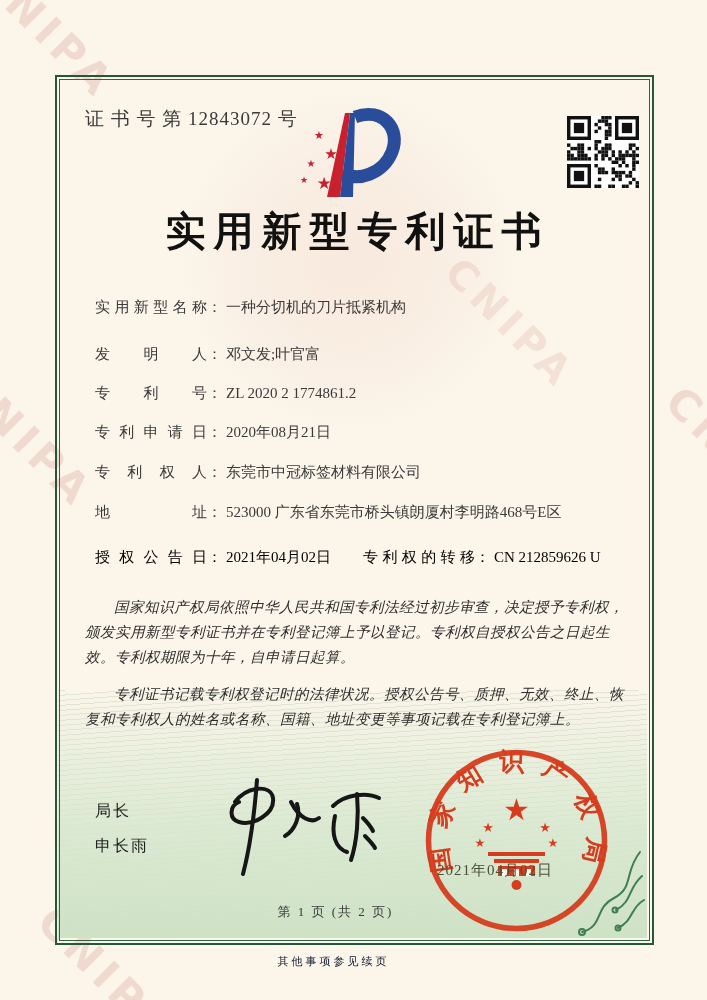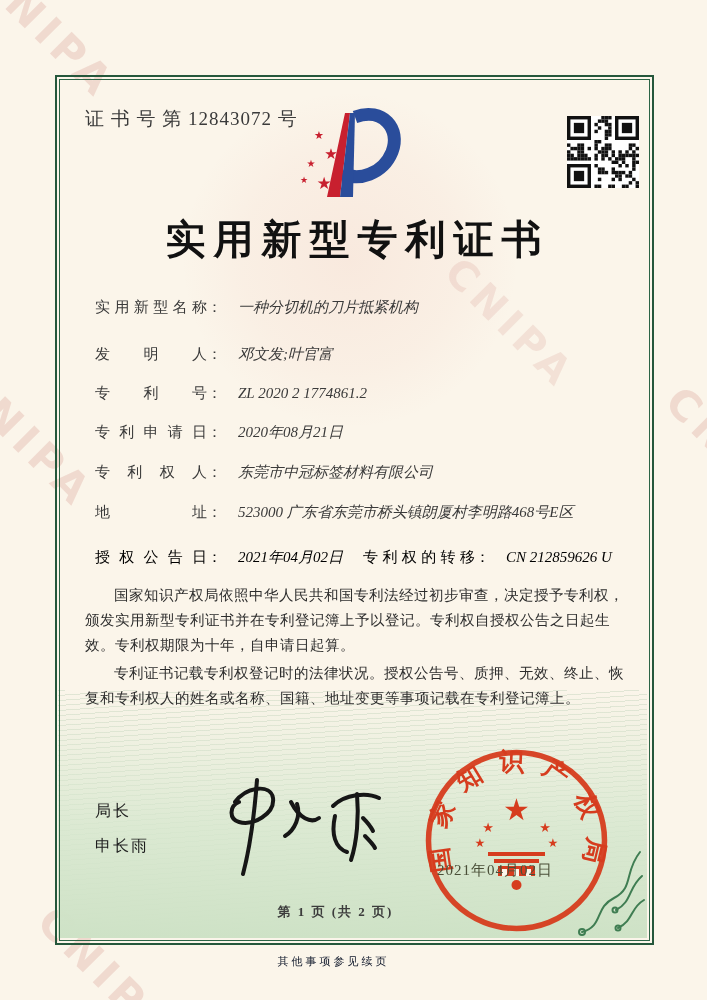--- a/index.html
+++ b/index.html
@@ -30,37 +30,37 @@
     border:1px solid #2c6446;}
   
   .band{position:absolute; left:58px; top:690px; width:589px; height:248px; z-index:0;
     background:
       linear-gradient(to bottom, rgba(223,236,216,0) 0%, rgba(214,231,206,0.85) 55%, rgba(206,226,198,1) 100%),
       repeating-linear-gradient(176deg, rgba(120,165,125,0.20) 0px, rgba(120,165,125,0.20) 1px, transparent 1px, transparent 5px);
   }
   .cert-no{position:absolute; left:85px; top:106px; font-size:19px; letter-spacing:1px; color:#3a3a3a;}
   .logo{position:absolute; left:283px; top:103px;}
   .qr{position:absolute; left:567px; top:116px;}
-  .title{position:absolute; left:0; right:0; top:212px; text-align:center;
+  .title{position:absolute; left:0; right:0; top:204px; text-align:center;
     font-size:40px; font-weight:bold; color:#111; letter-spacing:8px; text-indent:8px;}
   .field-row{position:absolute; left:95px; font-size:15px; color:#3a3a3a; white-space:nowrap;}
   .flabel{display:inline-block; width:112px; text-align:justify; text-align-last:justify; vertical-align:bottom;}
-  .fvalue{margin-left:16px;font-style:italic;}
+  .fvalue{margin-left:4px;}
   .grant-pair{position:absolute; font-size:15px; color:#000000; white-space:nowrap;}
   .body-text{position:absolute; left:85px; top:583px; width:542px; z-index:1;
     font-size:14.5px; line-height:25px; letter-spacing:0.5px; color:#2d2d2d;}
-  .body-text p{margin:0 0 3px 0; text-indent:2em;}
+  .body-text p{margin:12px 0 3px 0; text-indent:2em;font-style:italic;}
   .official{position:absolute; left:95px; z-index:2; font-family:Liberation Serif, serif;
     font-size:16px; color:#1d1d1d; letter-spacing:2px;}
   .sig{position:absolute; left:205px; top:772px; z-index:2;}
   .seal{position:absolute; left:424px; top:748px; z-index:2;}
   .seal-date{position:absolute; left:437px; top:861px; z-index:3; font-size:15px;
     color:#4a4f38; letter-spacing:1px;}
   .page-ind{position:absolute; left:4px; right:40px; top:903px; text-align:center; z-index:3;
-    font-size:13px; color:#3c3c3c; letter-spacing:2px;font-weight:bold;}
+    font-size:13px; color:#3c3c3c; letter-spacing:2px;}
   .footer-note{position:absolute; left:0; right:40px; top:954px; text-align:center;
     font-size:11px; color:#0f172a; letter-spacing:3px;}
   .flourish{position:absolute; left:568px; top:848px; z-index:1;}
 </style>
 </head>
 <body>
 
 <div class="page">
 
   <div class="bg-blob"></div>

